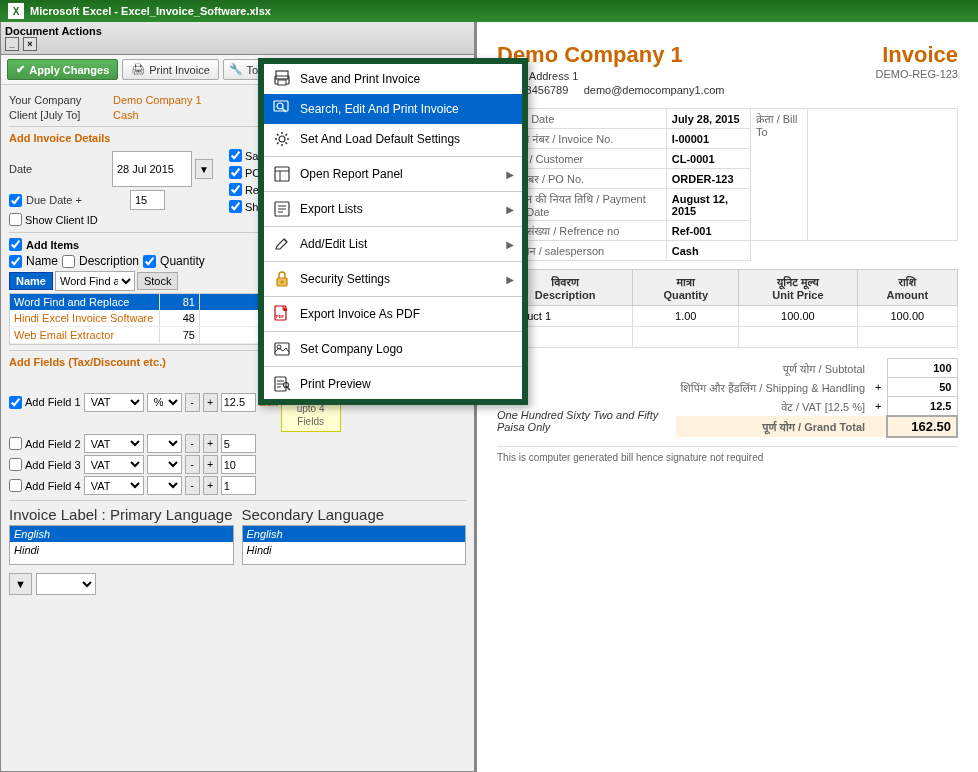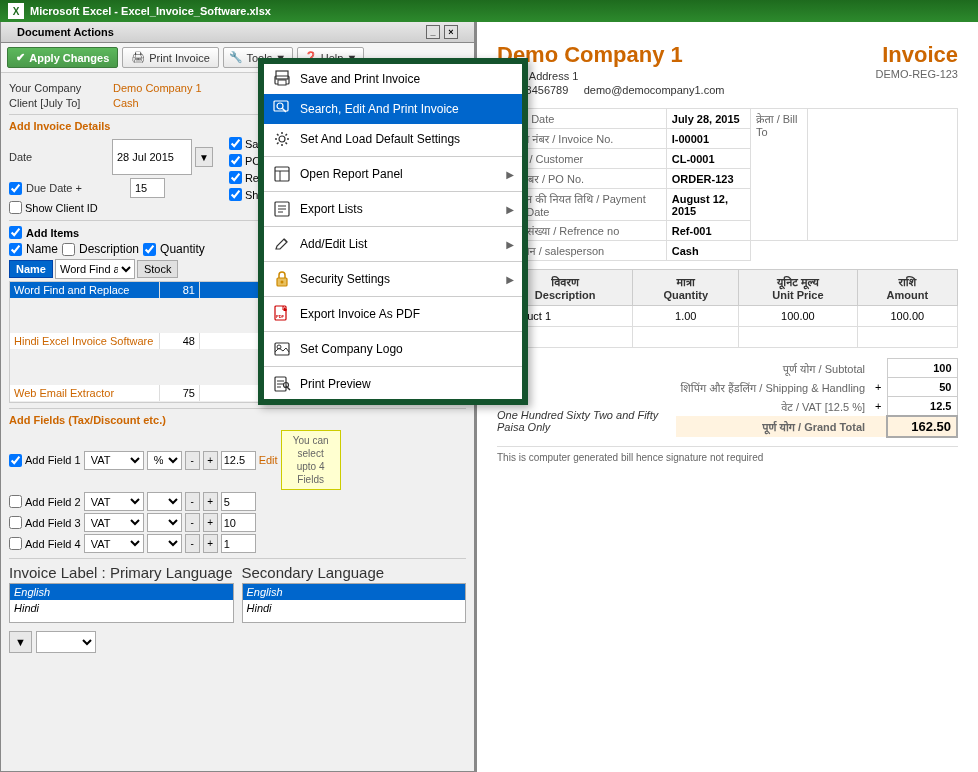--- a/index.html
+++ b/index.html
@@ -36,26 +36,26 @@
       background: #f0f0f0;
       border: 1px solid #888;
       border-top: none;
       position: relative;
       overflow: hidden;
     }
 
     .panel-titlebar {
       background: linear-gradient(to bottom, #e8e8e8, #d0d0d0);
       border-bottom: 1px solid #888;
-      padding: 3px 16px;
-      display: flex;
-      align-items: center;
+      padding: 3px 4px;
+      display: flex;
       justify-content: space-between;
       font-size: 11px;
       font-weight: bold;
+      flex-direction: column;
     }
     .panel-titlebar .title-controls { display: flex; gap: 4px; }
     .panel-titlebar .ctrl-btn {
       width: 14px; height: 14px; border: 1px solid #666; background: #e0e0e0;
       display: flex; align-items: center; justify-content: center; font-size: 9px; cursor: pointer;
     }
 
     .toolbar-row {
       background: #f5f5f5;
       border-bottom: 1px solid #ccc;
@@ -184,21 +184,20 @@
       background: #0066cc;
       color: white;
       display: flex;
       font-size: 11px;
     }
     .table-row-normal {
       background: white;
       display: flex;
       font-size: 11px;
       border-bottom: 1px solid #eee;
-      margin-top: 35px;
     }
     .td-cell { padding: 2px 4px; border-right: 1px solid #ddd; }
 
     .name-col { width: 150px; }
     .num-col { width: 40px; text-align: right; }
 
     
     .fields-grid {
       display: grid;
       grid-template-columns: 1fr;

